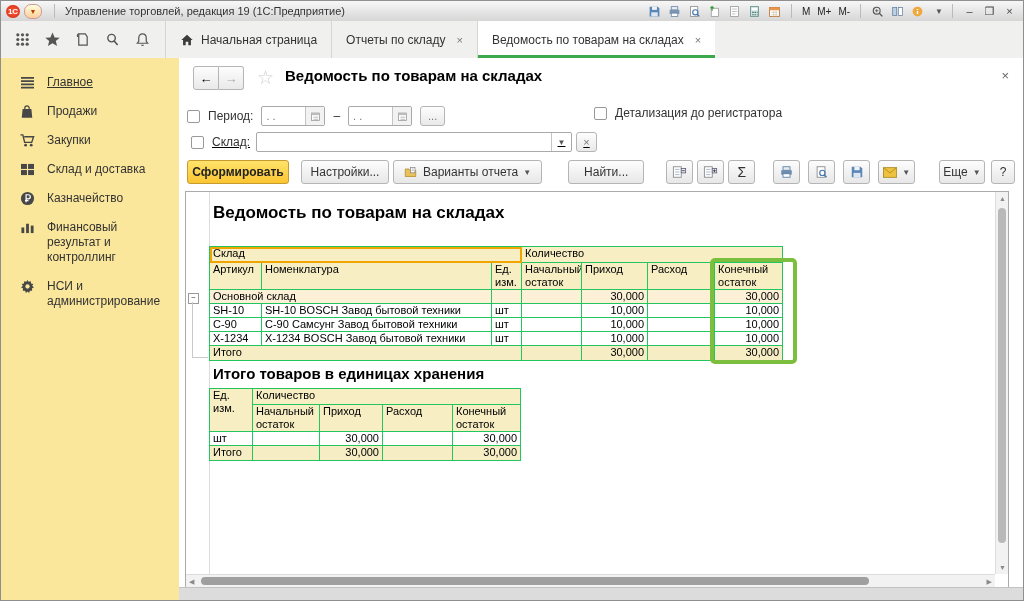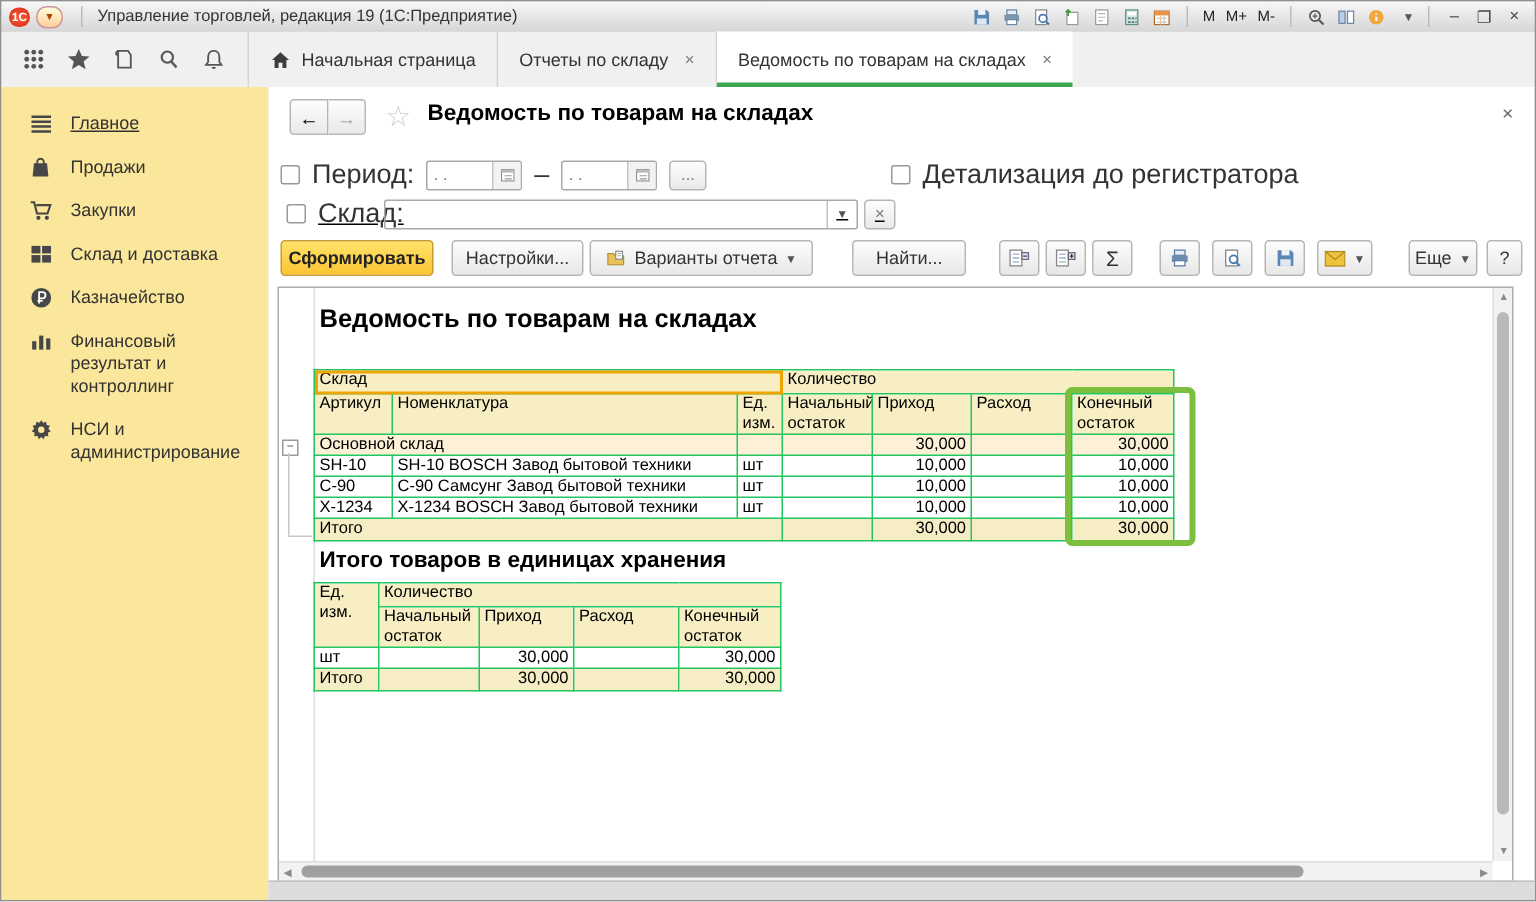--- a/index.html
+++ b/index.html
@@ -31,21 +31,21 @@
   
   .content{position:absolute;left:178px;top:57px;right:0;bottom:0;background:#fff;}
   .navgrp{position:absolute;left:14px;top:8px;display:flex;}
   .navbtn{width:24px;height:22px;border:1px solid #b5b5b5;background:linear-gradient(#fdfdfd,#e9e9e9);display:flex;align-items:center;justify-content:center;font-size:13px;}
   .navbtn.first{border-radius:3px 0 0 3px;}
   .navbtn.last{border-radius:0 3px 3px 0;border-left:none;color:#aaa;}
   .favstar{position:absolute;left:78px;top:8px;font-size:19px;color:#ccc;}
   .pagetitle{position:absolute;left:106px;top:9px;font-size:15px;font-weight:bold;color:#000;}
   .formclose{position:absolute;right:14px;top:10px;color:#666;font-size:13px;}
   .chk{width:13px;height:13px;border:1px solid #999;border-radius:2px;background:#fff;display:inline-block;box-sizing:border-box;}
-  .flbl{font-size:18px;color:#333;}
+  .flbl{font-size:12px;color:#333;}
   .frow{position:absolute;display:flex;align-items:center;}
   .dinput{width:64px;height:20px;border:1px solid #a9a9a9;border-radius:2px;box-sizing:border-box;display:flex;align-items:center;}
   .dinput input{border:none;outline:none;width:100%;font-size:11px;padding:0 4px;font-family:"Liberation Sans",sans-serif;background:transparent;}
   .calbtn{width:18px;height:18px;border-left:1px solid #c4c4c4;background:#f2f2f2;display:flex;align-items:center;justify-content:center;flex:0 0 18px;}
   .smallbtn{height:20px;border:1px solid #b5b5b5;border-radius:3px;background:linear-gradient(#fdfdfd,#e9e9e9);font-size:11px;color:#777;display:flex;align-items:center;justify-content:center;box-sizing:border-box;}
   .skladin{width:316px;height:20px;border:1px solid #a9a9a9;border-radius:2px;box-sizing:border-box;display:flex;align-items:center;}
   .skladin input{border:none;outline:none;flex:1;font-size:11px;padding:0 4px;background:transparent;font-family:"Liberation Sans",sans-serif;}
   .ddbtn{width:19px;height:18px;border-left:1px solid #c4c4c4;display:flex;align-items:center;justify-content:center;color:#555;font-size:8px;flex:0 0 19px;}
   
   .toolbar{position:absolute;left:8px;right:8px;top:101px;height:26px;display:flex;align-items:center;}

